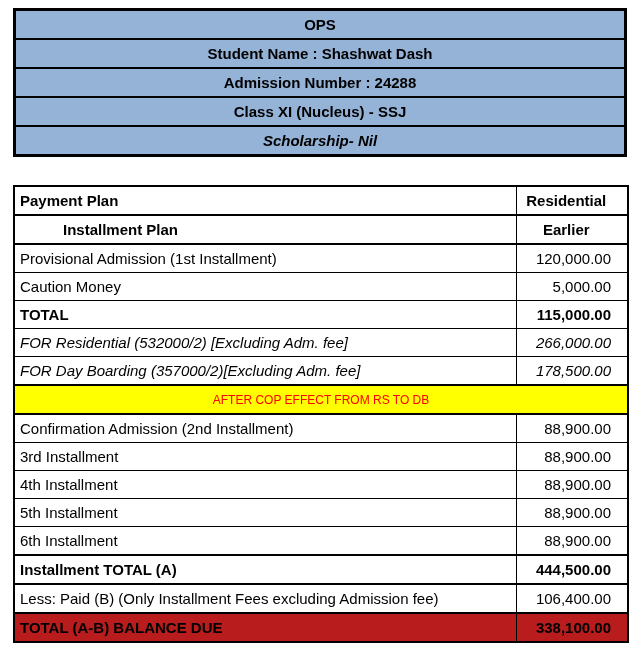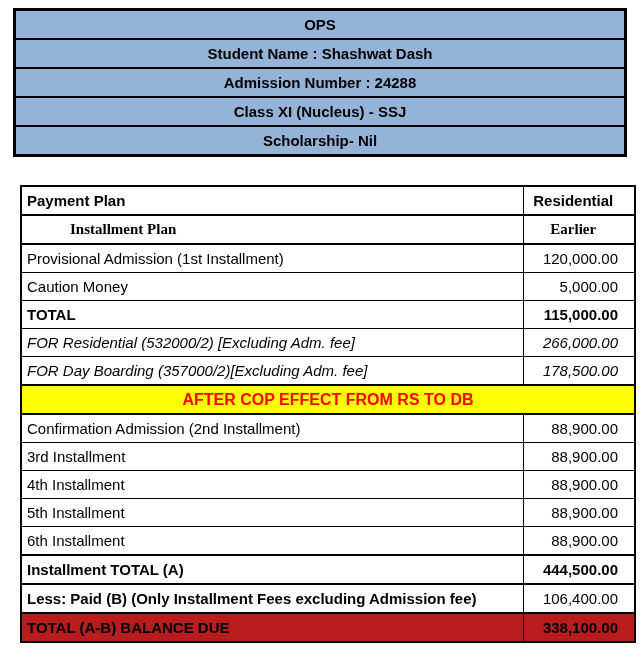--- a/index.html
+++ b/index.html
@@ -35,65 +35,66 @@
   .info-table td {
     border: 2px solid #000000;
     background: #95B3D7;
     height: 27px;
     text-align: center;
     vertical-align: middle;
     font-weight: bold;
     padding: 0 19px;
   }
   .info-table tr.info-italic td {
+    font-style: italic;
   }
 
   
   .fee-table {
     position: absolute;
-    left: 20px;
+    left: 13px;
     top: 185px;
     width: 614px;
     border: 2px solid #000000;
   }
   .fee-table td {
     border: 1px solid #000000;
     height: 27px;
     vertical-align: middle;
     padding: 0 5px;
     background: #ffffff;
     overflow: hidden;
     white-space: nowrap;
   }
   .fee-table td.lbl { text-align: left; }
   .fee-table td.val { text-align: right; padding-right: 16px; }
 
   tr.r-hdr td { font-weight: bold; border-bottom-width: 2px; }
   tr.r-hdr td.val { text-align: center; }
-  tr.r-subhdr td { font-weight: bold; border-bottom-width: 2px; font-family: Liberation Serif, serif; }
+  tr.r-subhdr td { font-weight: bold; border-bottom-width: 2px; }
   tr.r-subhdr td.lbl { padding-left: 48px; }
   tr.r-subhdr td.val { text-align: center; }
 
   tr.r-bold td { font-weight: bold; }
   tr.r-italic td { font-style: italic; margin-left: 48px; }
 
   td.banner {
     background: #FFFF00;
     color: #FF0000;
-    font-weight: bold;
+    font-weight: normal;
     text-align: center;
     border-top-width: 2px;
     border-bottom-width: 2px;
-    font-size: 16px;
+    font-size: 12px;
     margin-left: 24px;
   }
 
   tr.r-atotal td { border-top-width: 2px; border-bottom-width: 2px; font-weight: bold; }
   tr.r-paid td { border-bottom-width: 2px; }
-  tr.r-paid td.lbl { font-weight: bold; }
+  tr.r-paid td.lbl { font-weight: normal; }
   tr.r-grand td {
     background: #b91c1c;
     font-weight: bold;
     border-top-width: 2px;
   }
 </style>
 </head>
 <body>
 
 <div class="page">

